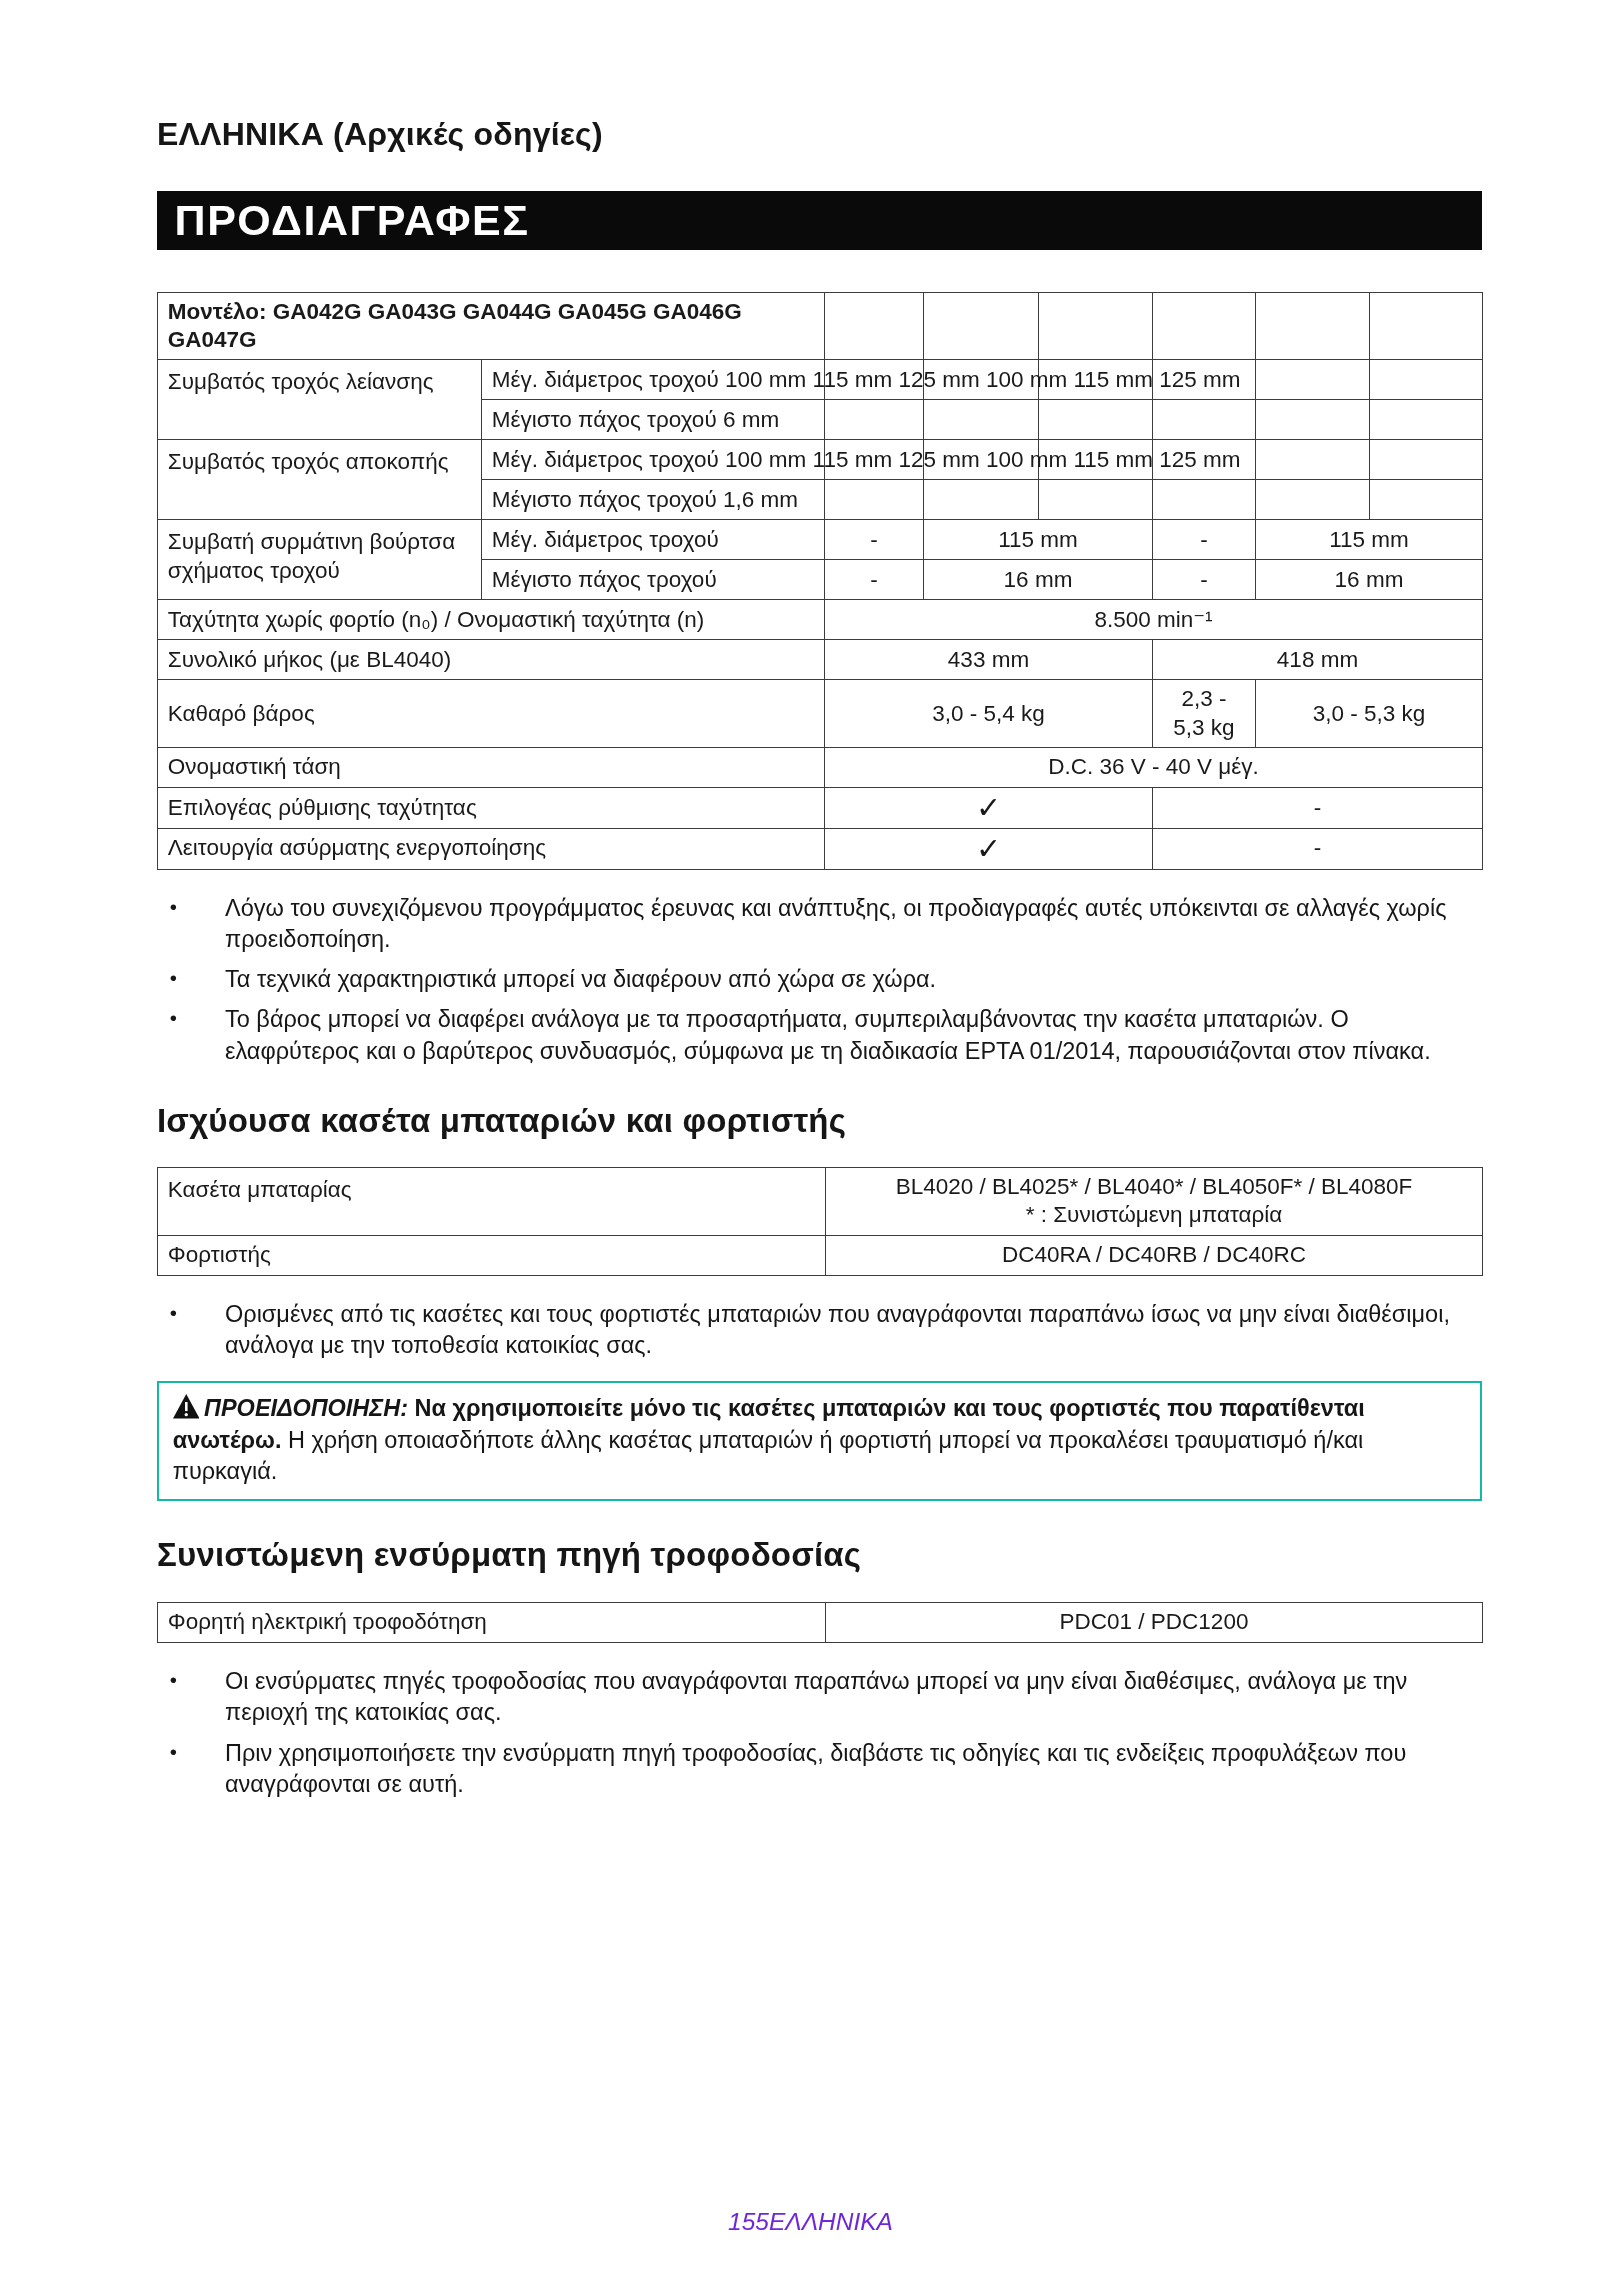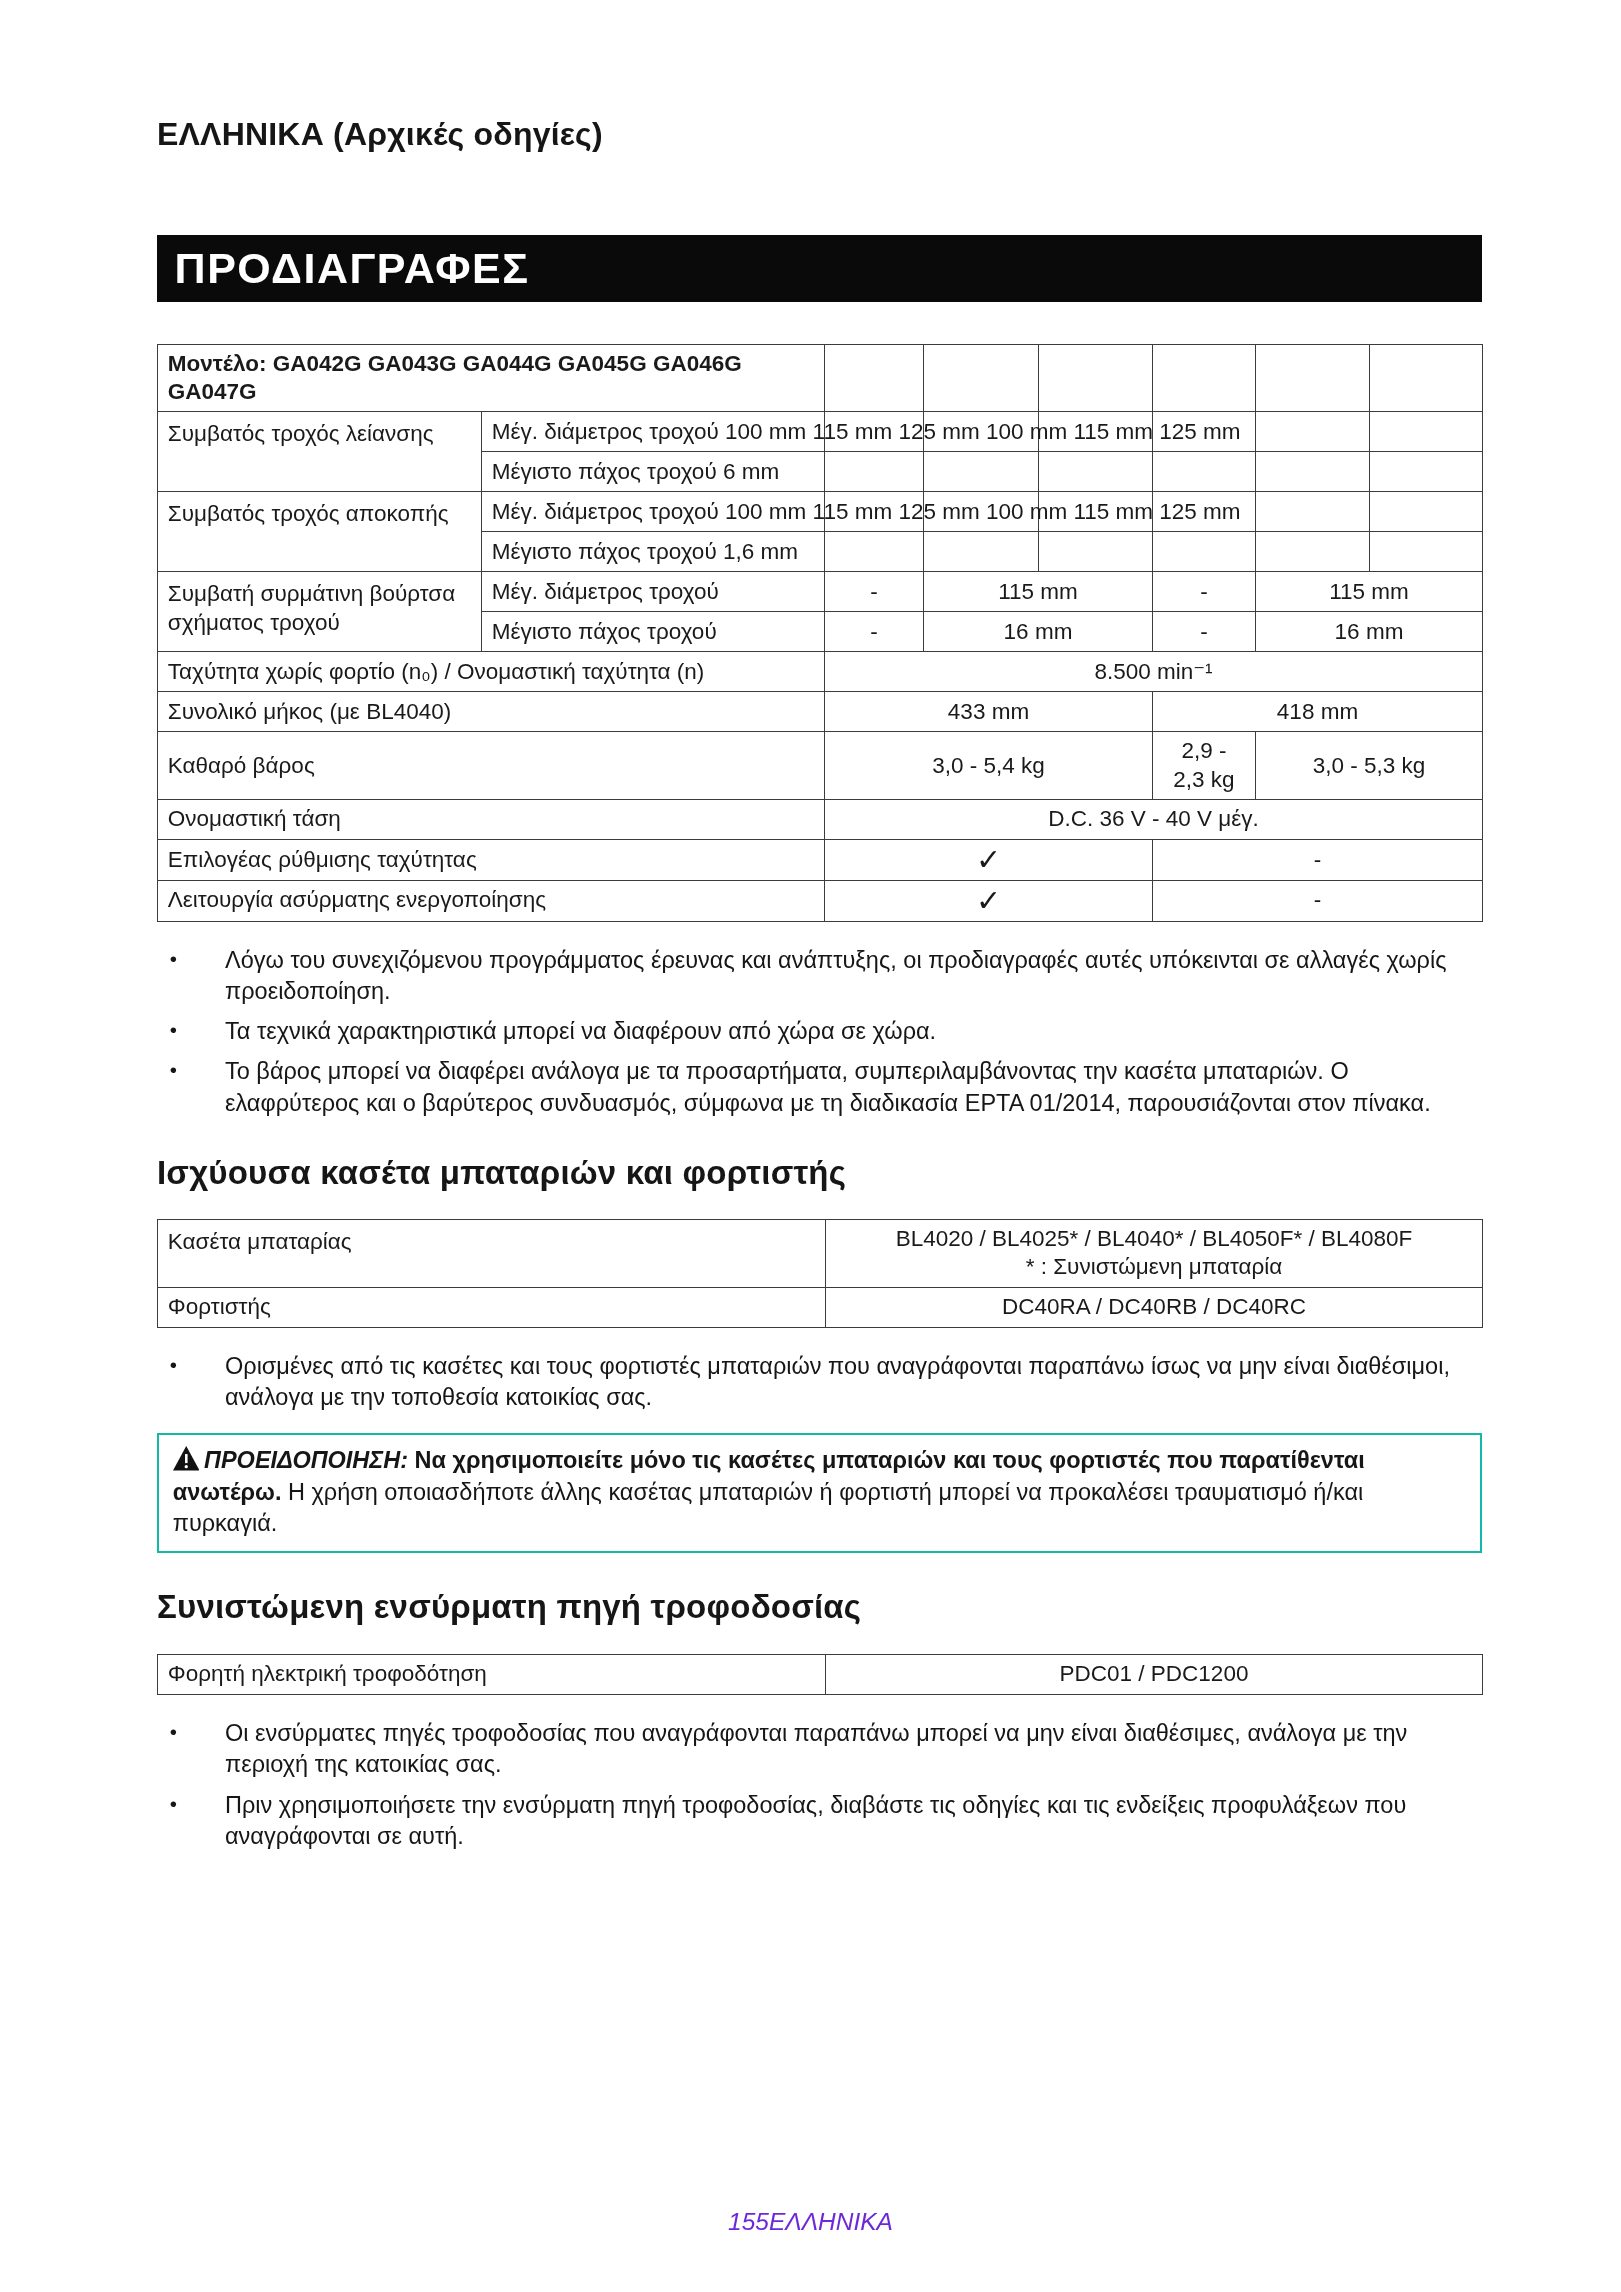--- a/index.html
+++ b/index.html
@@ -7,21 +7,21 @@
   body {
     height:2293px; background:#ffffff; color:#161616;
     font-family:"Liberation Sans","DejaVu Sans",sans-serif;
     position:relative; overflow:hidden;
   }
   .page { position:absolute; inset:0; padding:116px 139px 0 157px; }
 
   h1 { font-size:32px; font-weight:700; letter-spacing:0.2px; }
 
   .banner {
-    margin-top:82px; height:67px; background:#0a0a0a; color:#fff;
+    margin-top:38px; height:59px; background:#0a0a0a; color:#fff;
     display:flex; align-items:center; padding-left:17.6px;
   }
   .banner span { font-size:43px; font-weight:700; letter-spacing:1.5px; }
 
   .tbl { border-collapse:collapse; table-layout:fixed; width:1325px; margin-top:42px; }
   .tbl td {
     border:1px solid #3c3c3c; font-size:22.5px; line-height:1.26;
     padding:4.9px 9.8px; height:40px; vertical-align:middle; color:#1a1a1a;
     overflow:visible;
   }
@@ -143,21 +143,21 @@
           <td colspan="6" class="tc"><span>8.500 min⁻¹</span></td>
         </tr>
         <tr>
           <td colspan="2"><span>Συνολικό μήκος (με BL4040)</span></td>
           <td colspan="3" class="tc"><span>433 mm</span></td>
           <td colspan="3" class="tc"><span>418 mm</span></td>
         </tr>
         <tr>
           <td colspan="2"><span>Καθαρό βάρος</span></td>
           <td colspan="3" class="tc"><span>3,0 - 5,4 kg</span></td>
-          <td class="tc"><span>2,9 - 2,3 kg</span></td>
+          <td class="tc"><span>2,3 - 5,3 kg</span></td>
           <td colspan="2" class="tc"><span>3,0 - 5,3 kg</span></td>
         </tr>
         <tr>
           <td colspan="2"><span>Ονομαστική τάση</span></td>
           <td colspan="6" class="tc"><span>D.C. 36 V - 40 V μέγ.</span></td>
         </tr>
         <tr>
           <td colspan="2"><span>Επιλογέας ρύθμισης ταχύτητας</span></td>
           <td colspan="3" class="tc check"><span>✓</span></td>
           <td colspan="3" class="tc"><span>-</span></td>

